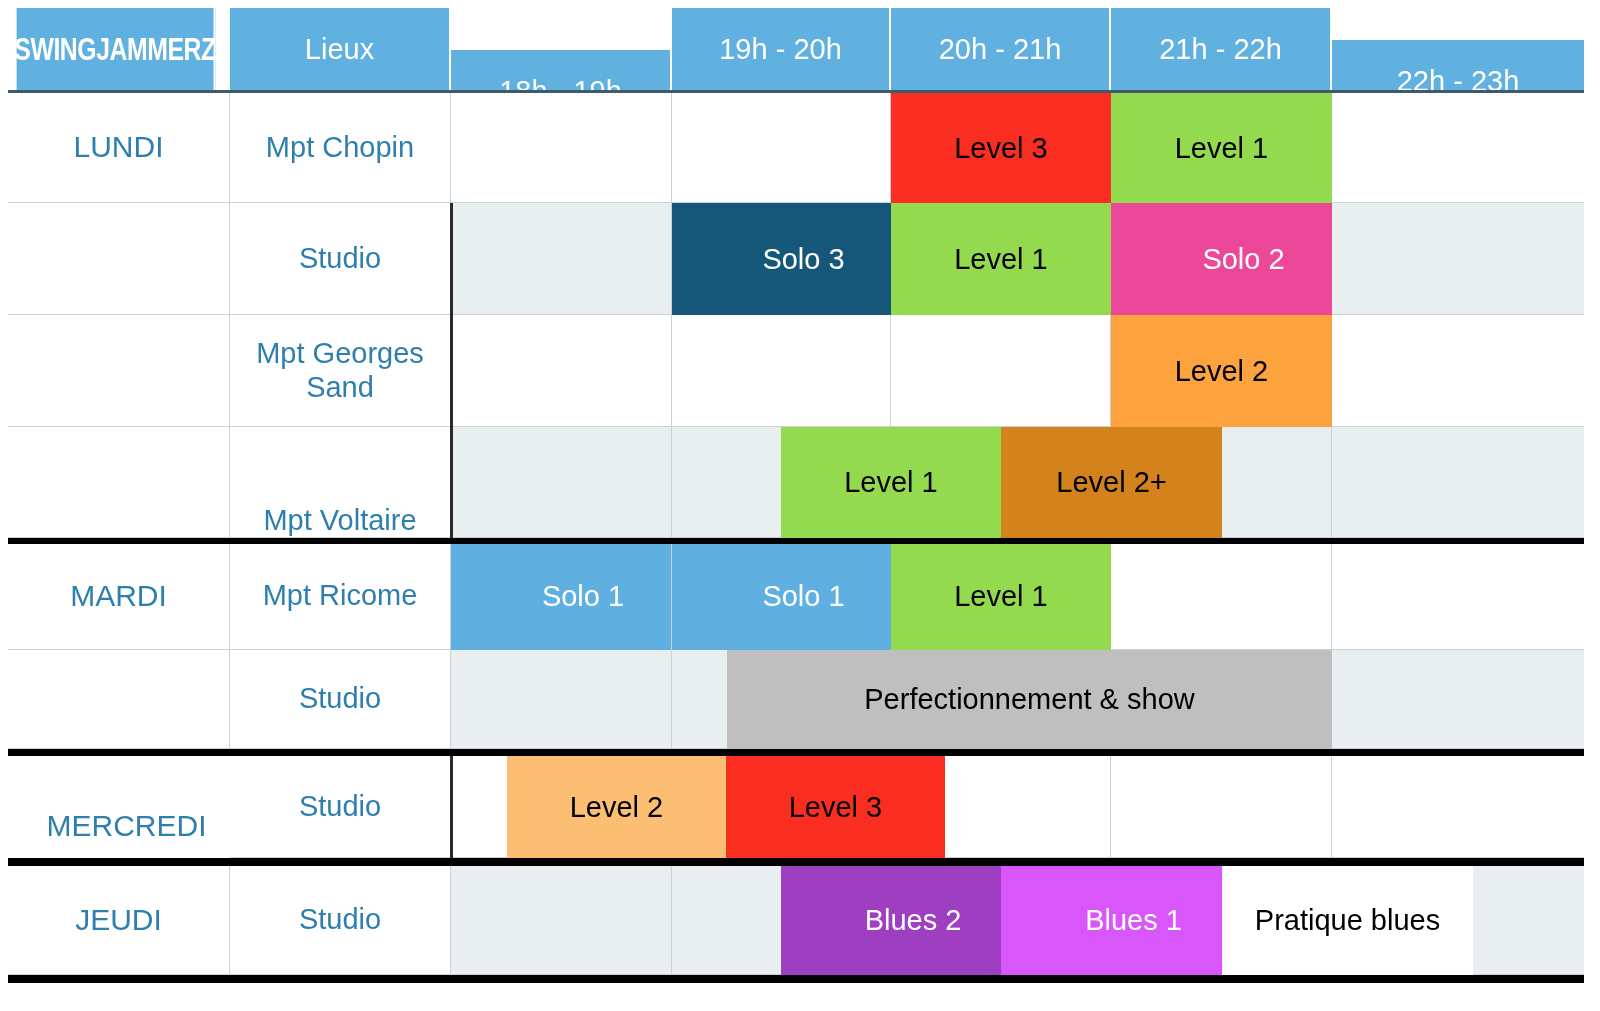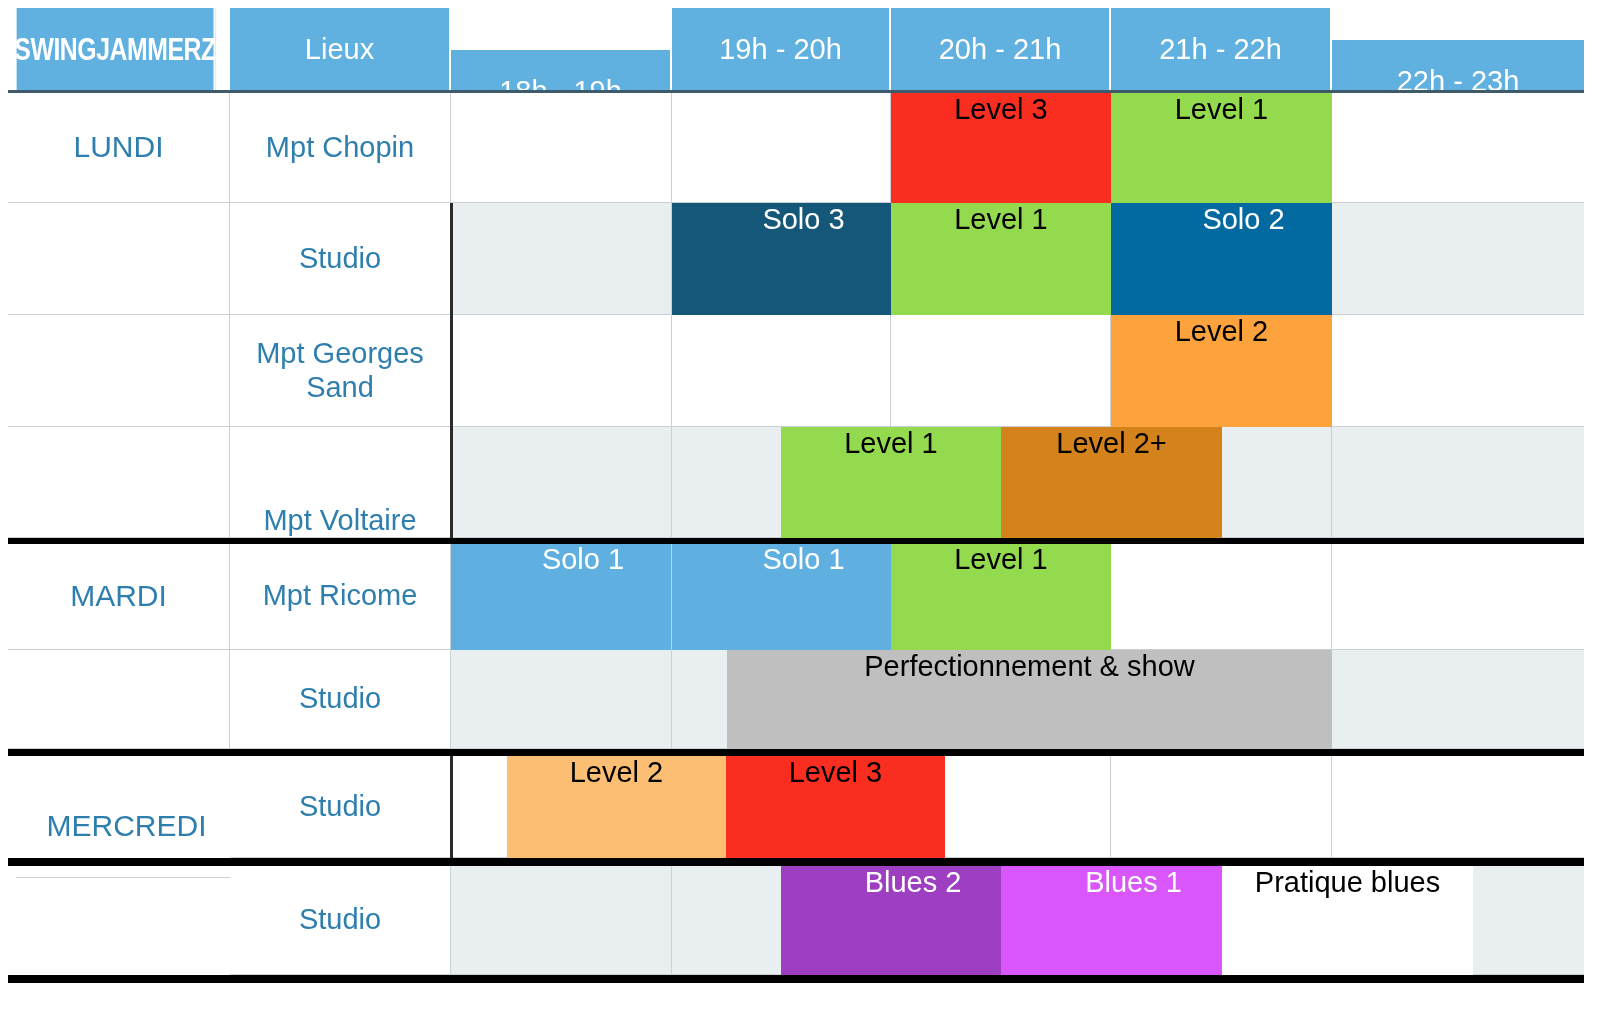--- a/index.html
+++ b/index.html
@@ -73,21 +73,21 @@
     border-bottom: 1px solid #c9d1d6;
   }
   .labelcell.day { font-size: 30px; }
   .labelcell.lieu { font-size: 29px; }
 
   
   .ev {
     position: absolute;
     box-sizing: border-box;
     display: flex;
-    align-items: flex-start;
+    align-items: center;
     justify-content: center;
     font-size: 29px;
     text-align: center;
     color: #000000;
     z-index: 5;
   }
   .ev.light { color: #ffffff; padding-left: 44px; }
 
   
   .thick {
@@ -217,41 +217,44 @@
     <span>Studio</span>
   </div>
 
   <div class="labelcell day" style="left:16px; top:756px; width:222px; height:102px;margin-top:20px;">
     <span>MERCREDI</span>
   </div>
   <div class="labelcell lieu" style="left:230px; top:756px; width:221px; height:102px;">
     <span>Studio</span>
   </div>
 
+  <div class="labelcell day" style="left:8px; top:866px; width:222px; height:109px;">
+    <span>JEUDI</span>
+  </div>
   <div class="labelcell lieu" style="left:230px; top:866px; width:221px; height:109px;">
     <span>Studio</span>
   </div>
 
   <div class="vthick" style="left:450px; top:203px; width:3px; height:335px;"></div>
   <div class="vthick" style="left:450px; top:756px; width:3px; height:102px;"></div>
 
   <div class="ev" style="left:891px; top:93px; width:220px; height:110px; background:#f92e21;">
     <span>Level 3</span>
   </div>
   <div class="ev" style="left:1111px; top:93px; width:221px; height:110px; background:#93da4e;">
     <span>Level 1</span>
   </div>
 
   <div class="ev light" style="left:672px; top:203px; width:219px; height:112px; background:#155779;">
     <span>Solo 3</span>
   </div>
   <div class="ev" style="left:891px; top:203px; width:220px; height:112px; background:#93da4e;">
     <span>Level 1</span>
   </div>
-  <div class="ev light" style="left:1111px; top:203px; width:221px; height:112px; background:#0369a1;">
+  <div class="ev light" style="left:1111px; top:203px; width:221px; height:112px; background:#ec4899;">
     <span>Solo 2</span>
   </div>
 
   <div class="ev" style="left:1111px; top:315px; width:221px; height:112px; background:#fca33e;">
     <span>Level 2</span>
   </div>
 
   <div class="ev" style="left:781px; top:427px; width:220px; height:111px; background:#93da4e;">
     <span>Level 1</span>
   </div>

